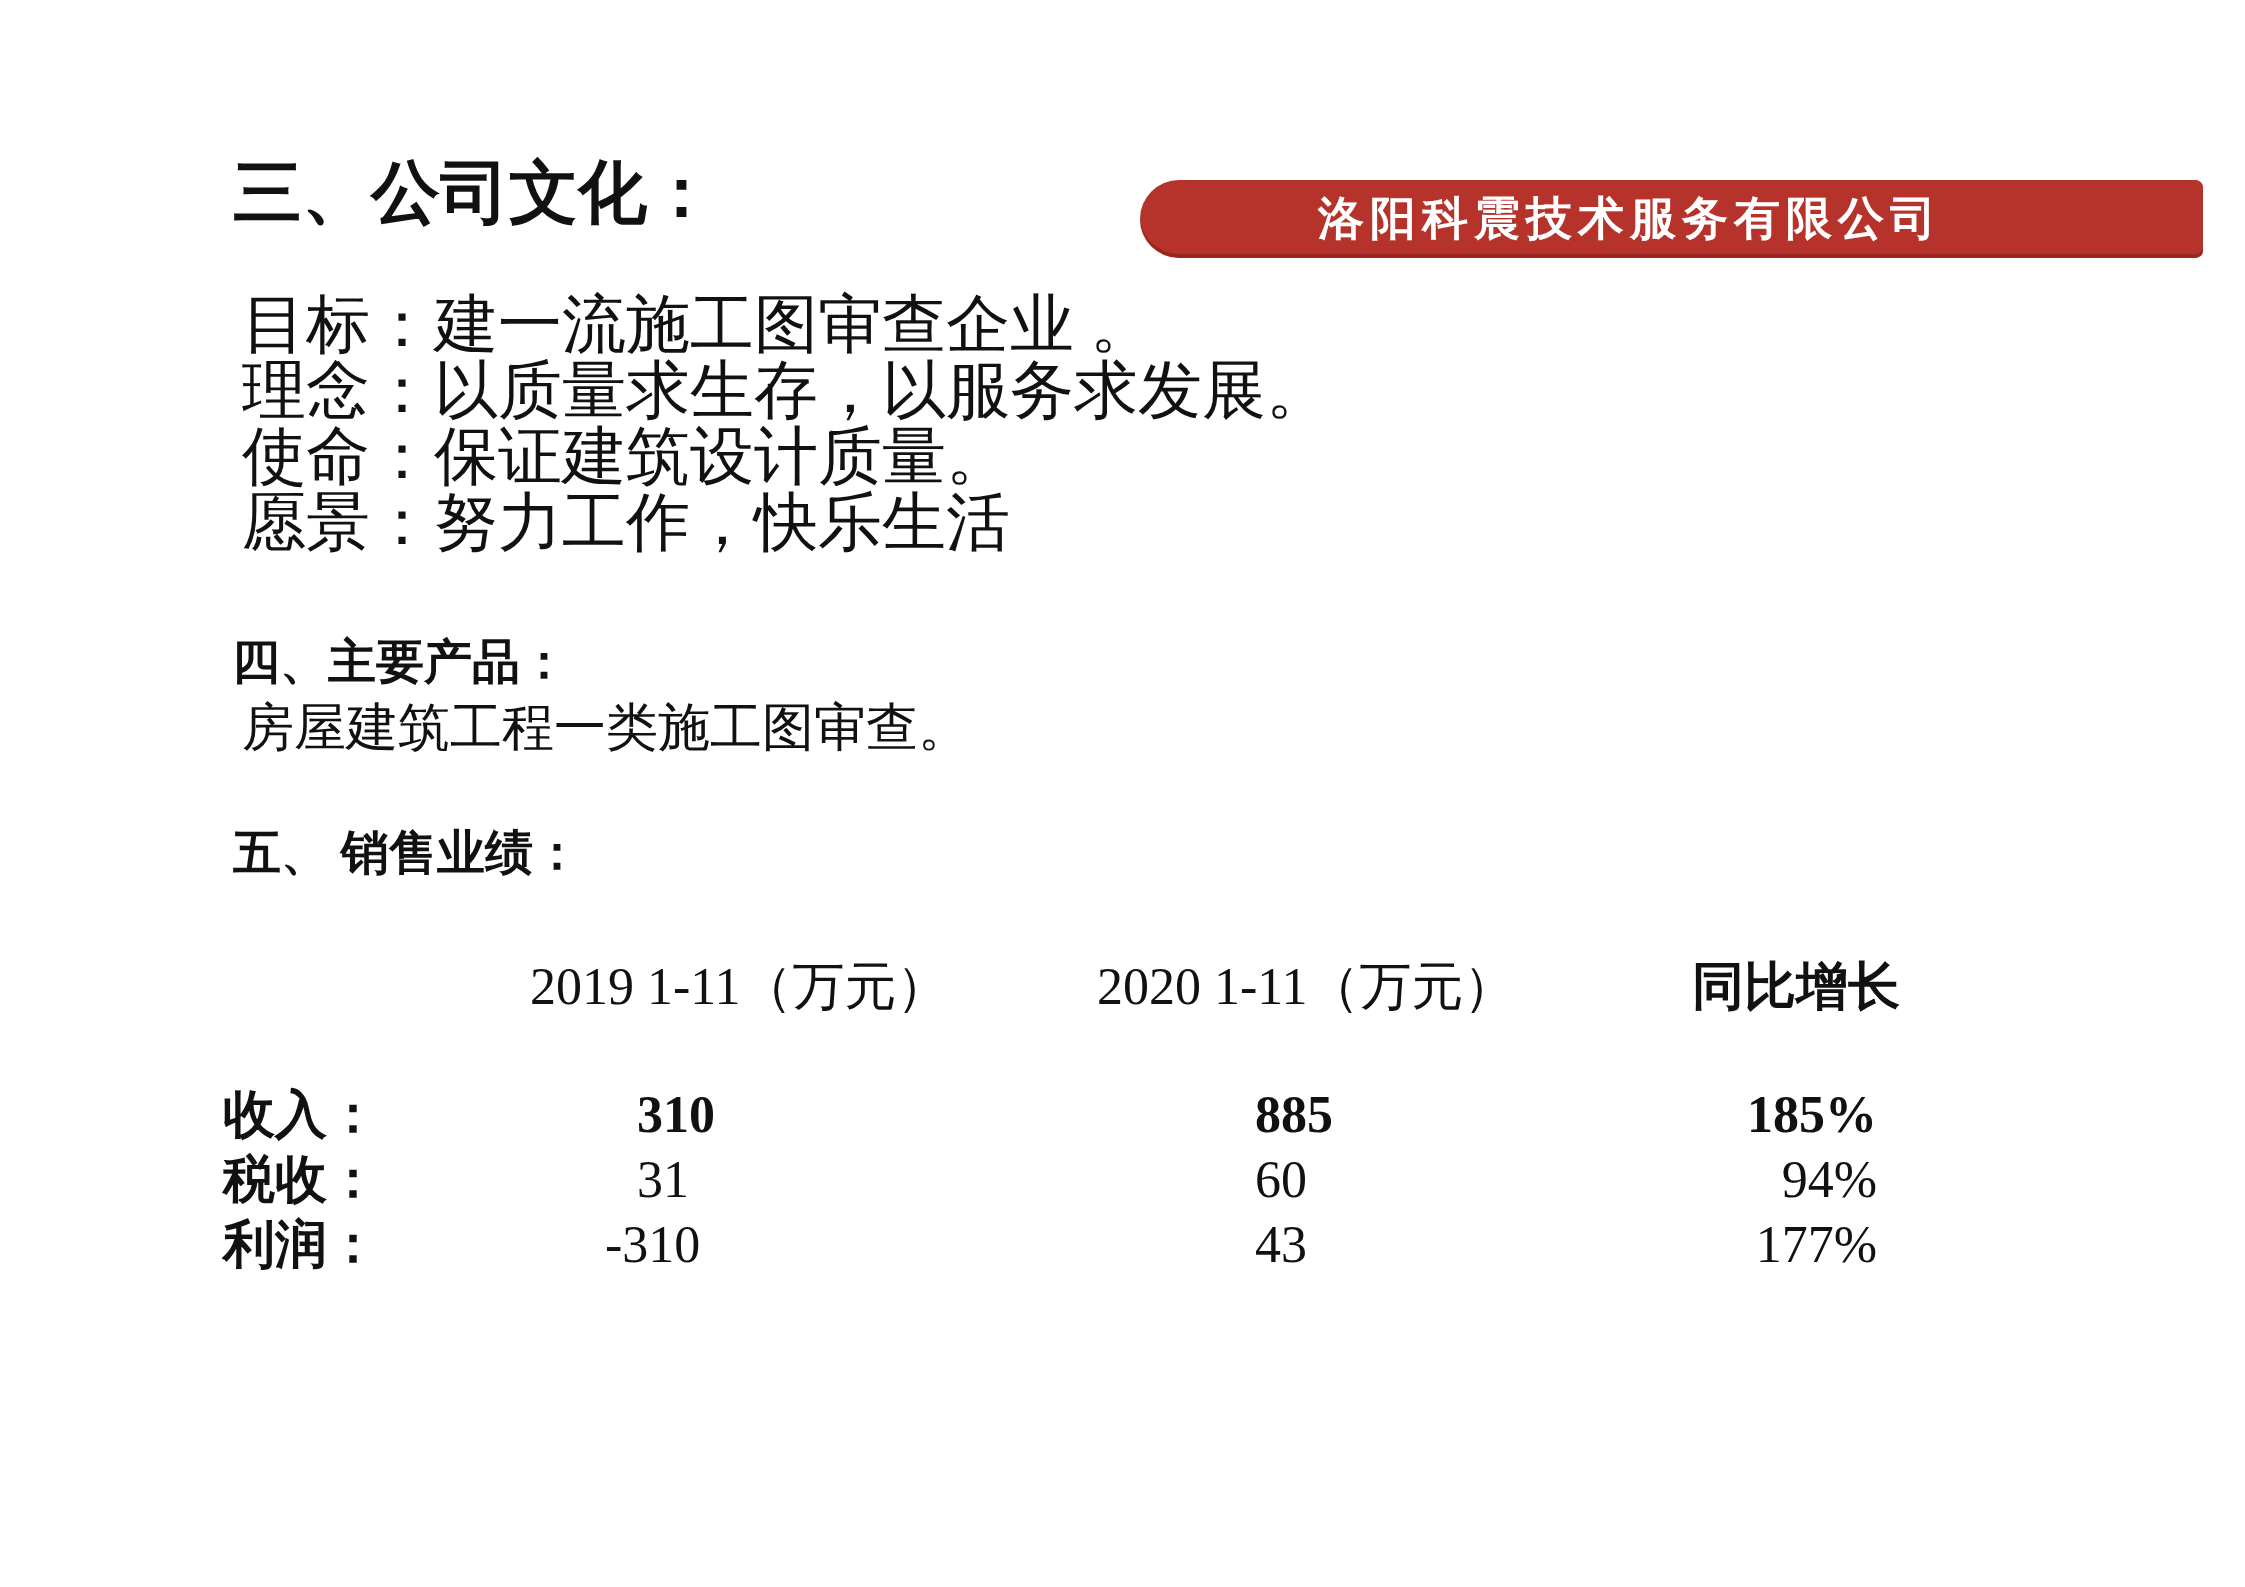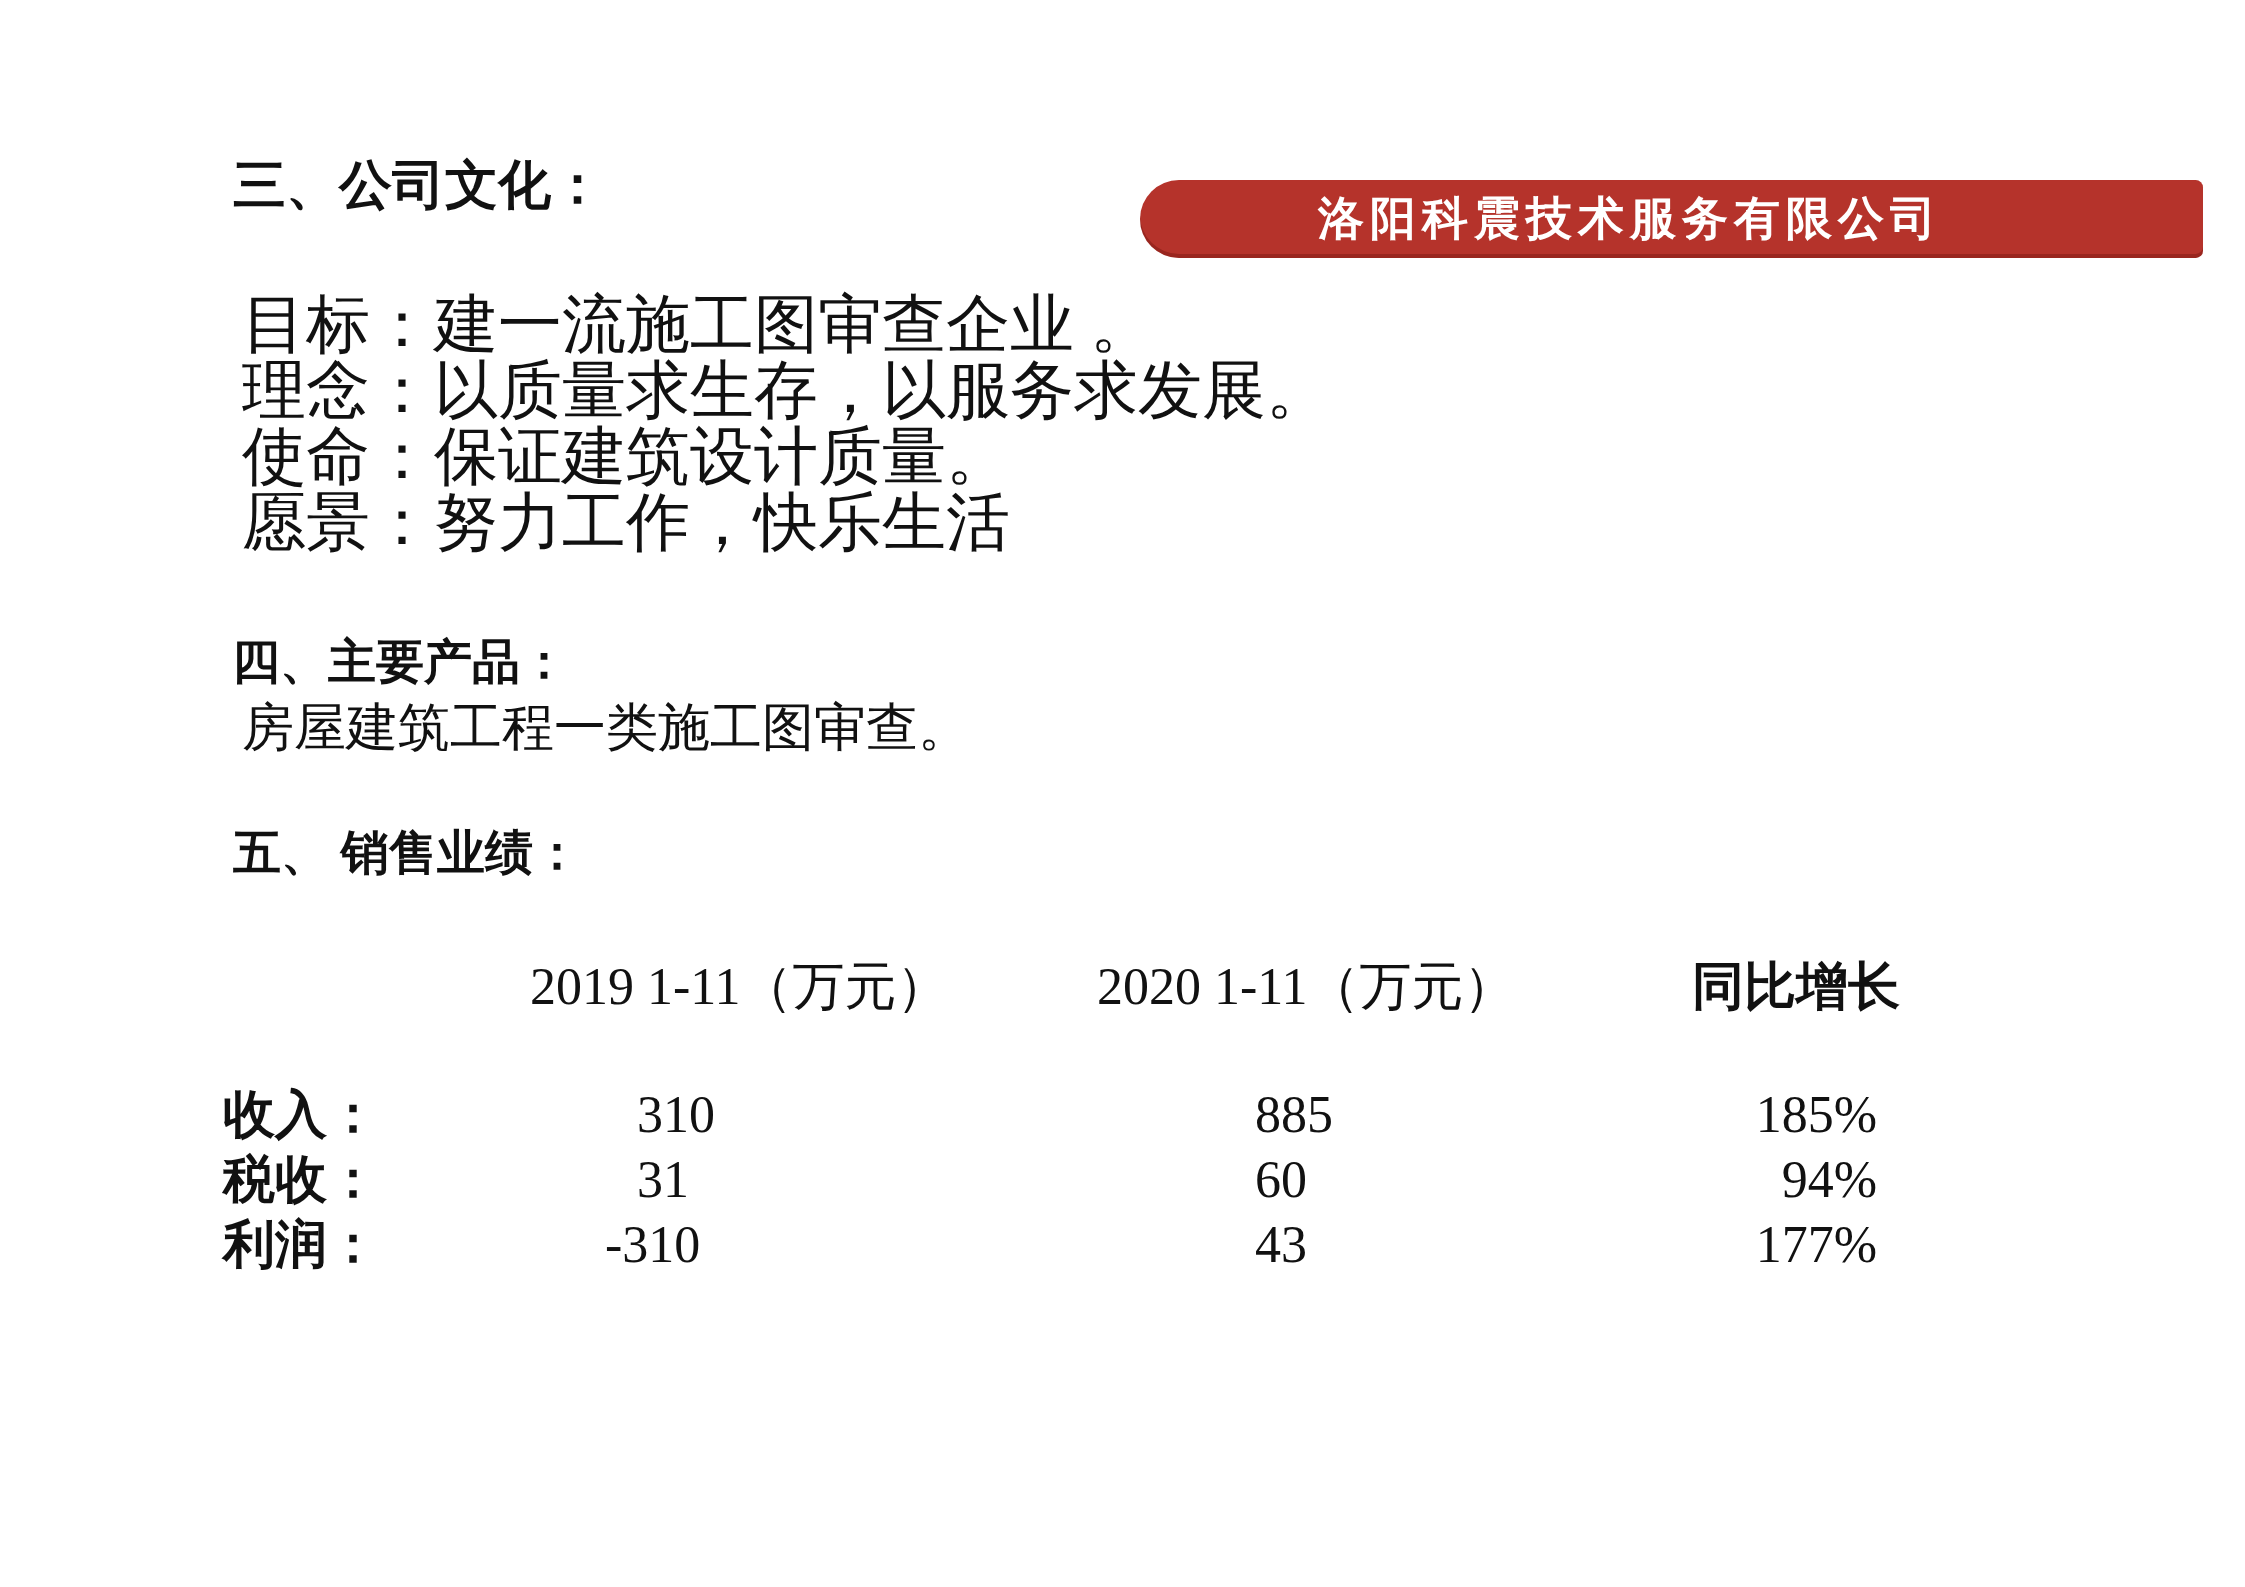--- a/index.html
+++ b/index.html
@@ -34,21 +34,21 @@
     font-weight: bold;
     font-size: 46px;
     letter-spacing: 6px;
     white-space: nowrap;
   }
 
   .heading-lg {
     position: absolute;
     left: 233px;
     top: 156px;
-    font-size: 53px;
+    font-size: 69px;
     font-weight: bold;
     line-height: 1.1;
     white-space: nowrap;
     margin: 0;
   }
 
   .culture-lines {
     position: absolute;
     left: 242px;
     top: 292px;
@@ -80,21 +80,21 @@
   .tbl-cell {
     position: absolute;
     font-size: 52px;
     line-height: 1.2;
     white-space: nowrap;
   }
   .th-2019   { left: 530px;  top: 956px; }
   .th-2020   { left: 1097px; top: 956px; }
   .th-growth { left: 1692px; top: 956px; font-weight: bold; }
 
-  .row0 { top: 1084px; }
+  .row0 { top: 1084px; font-weight: bold; }
   .row1 { top: 1149px; }
   .row2 { top: 1214px; }
 
   .cell-label  { left: 223px; font-weight: bold; }
   .cell-v2019  { left: 637px; }
   .cell-v2019.neg { left: 605px; }
   .cell-v2020  { left: 1255px; }
   .cell-growth { left: 1577px; width: 300px; text-align: right; }
 </style>
 </head>

